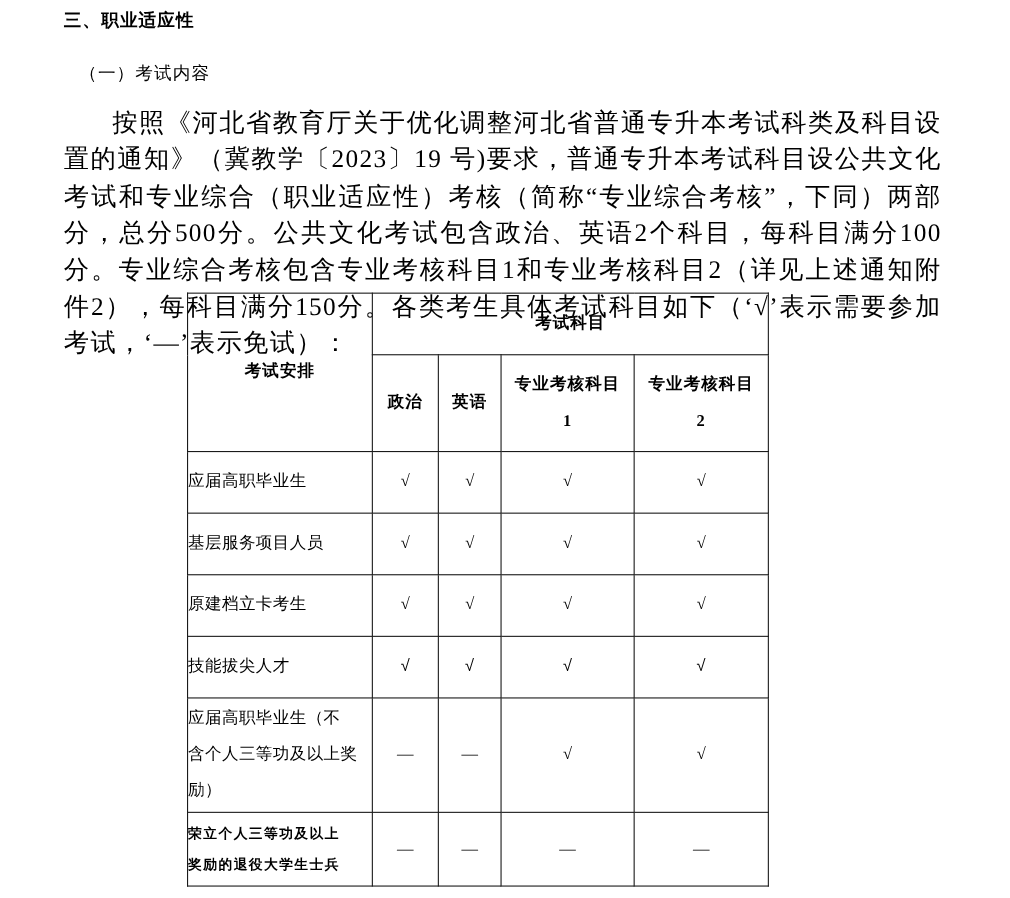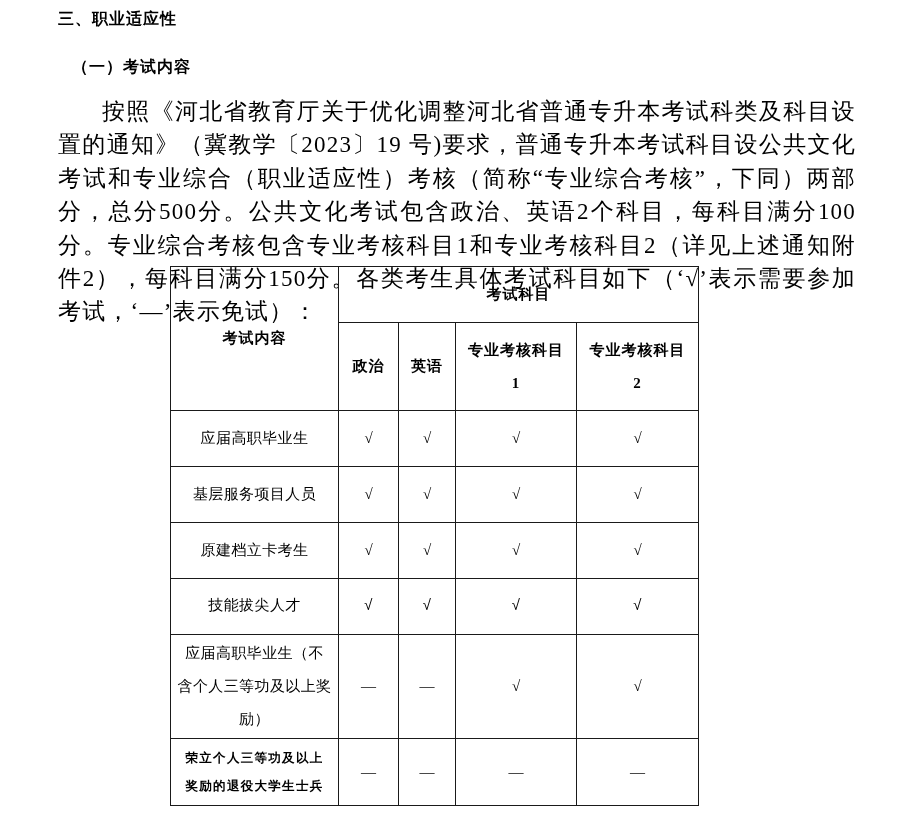--- a/index.html
+++ b/index.html
@@ -23,21 +23,21 @@
     font-size: 16px;
     font-weight: bold;
     letter-spacing: 1px;
     white-space: nowrap;
   }
   .doc-heading-2 {
     position: absolute;
     left: 72px;
     top: 57px;
     font-size: 16px;
-    font-weight: bold;
+    font-weight: normal;
     letter-spacing: 1px;
     white-space: nowrap;
   }
   .doc-paragraph {
     position: absolute;
     left: 58px;
     top: 95px;
     width: 798px;
     font-size: 23px;
     line-height: 33.4px;
@@ -64,21 +64,21 @@
     white-space: pre-line;
     overflow: hidden;
     padding: 0;
   }
   table.exam-table th {
     font-weight: bold;
     text-align: center;
     letter-spacing: 1px;
   }
   td.candidate-type-cell {
-    text-align: center;
+    text-align: left;
     padding-left: 10px;
     padding-right: 2px;
     letter-spacing: 0.4px;
   }
   tr.row-small td.candidate-type-cell {
     font-size: 12.5px;
     line-height: 28px;
     letter-spacing: 1.3px;
     font-weight: bold;
   }
@@ -105,21 +105,21 @@
 <table class="exam-table">
   <colgroup>
     <col class="c-type">
     <col class="c-pol">
     <col class="c-eng">
     <col class="c-sub1">
     <col class="c-sub2">
   </colgroup>
   <thead>
     <tr style="height:56px;">
-      <th rowspan="2">考试内容</th>
+      <th rowspan="2">考试安排</th>
       <th colspan="4">考试科目</th>
     </tr>
     <tr style="height:88px;">
       <th>政治</th>
       <th>英语</th>
       <th>专业考核科目
 1</th>
       <th>专业考核科目
 2</th>
     </tr>

